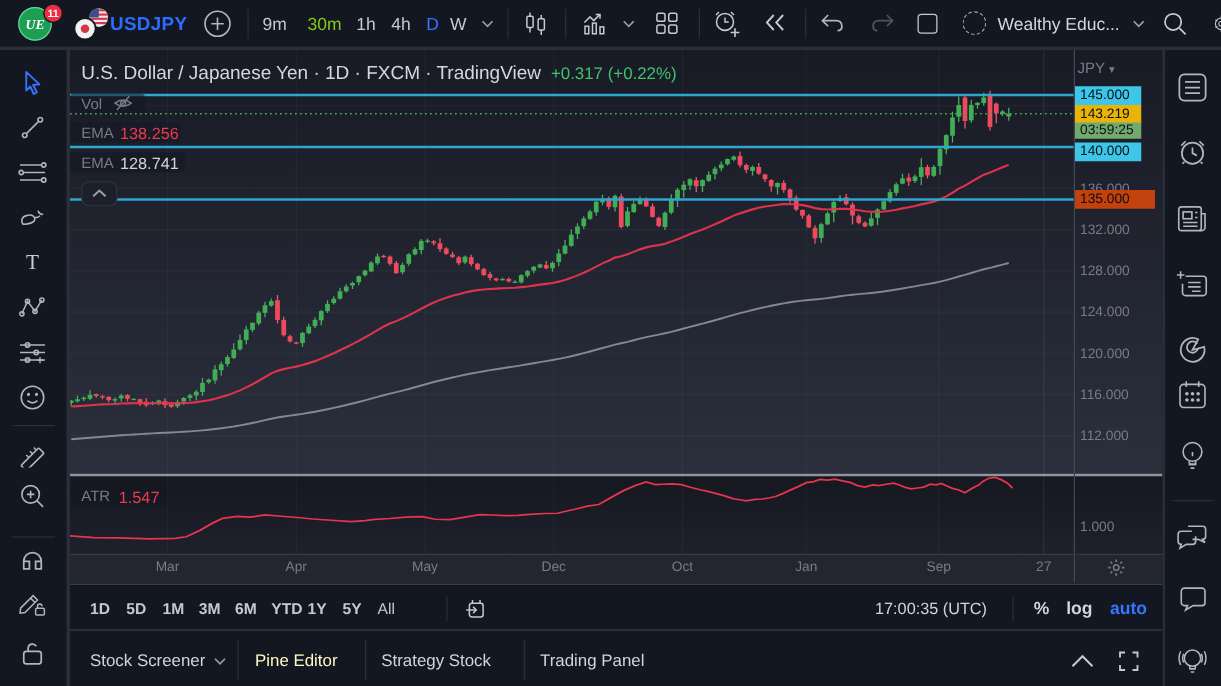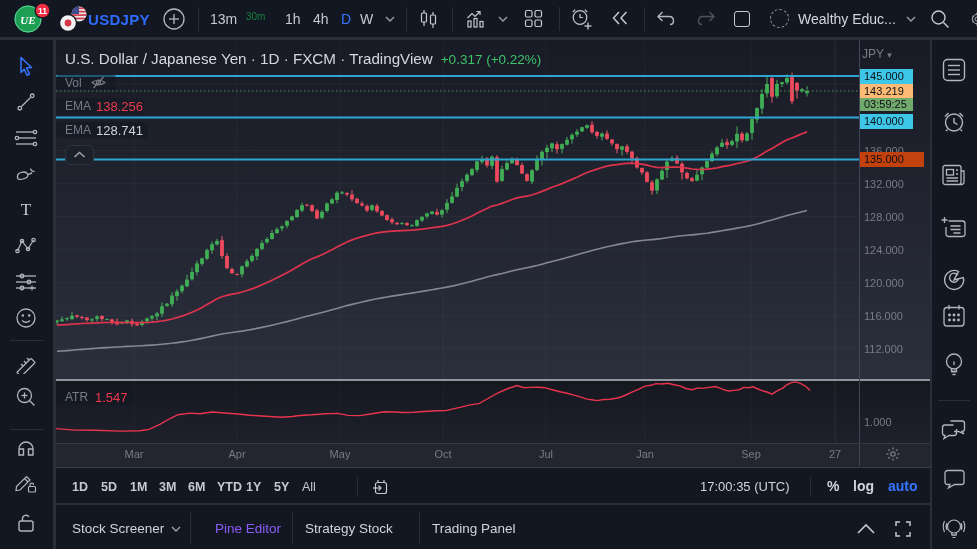--- a/index.html
+++ b/index.html
@@ -350,42 +350,42 @@
 <div class="txt" style="left:862px;top:47px;font-size:12px;color:#787b86">JPY <span style="font-size:9px">▾</span></div>
 <div class="txt" style="left:864px;top:144.6px;font-size:11px;color:#787b86">136.000</div>
 <div class="txt" style="left:864px;top:177.6px;font-size:11px;color:#787b86">132.000</div>
 <div class="txt" style="left:864px;top:210.6px;font-size:11px;color:#787b86">128.000</div>
 <div class="txt" style="left:864px;top:243.6px;font-size:11px;color:#787b86">124.000</div>
 <div class="txt" style="left:864px;top:276.6px;font-size:11px;color:#787b86">120.000</div>
 <div class="txt" style="left:864px;top:309.6px;font-size:11px;color:#787b86">116.000</div>
 <div class="txt" style="left:864px;top:342.6px;font-size:11px;color:#787b86">112.000</div>
 <div class="txt" style="left:864px;top:416px;font-size:11px;color:#787b86">1.000</div>
 <div class="txt" style="left:860px;top:68.8px;width:53px;height:15px;background:#3dc6e8;color:#0b0e14;font-size:11px;line-height:15px;padding-left:4px">145.000</div>
-<div class="txt" style="left:860px;top:83.5px;width:53px;height:15px;background:#fdba74;color:#0b0e14;font-size:11px;line-height:15px;padding-left:4px">143.219</div>
+<div class="txt" style="left:860px;top:83.5px;width:53px;height:15px;background:#eab308;color:#0b0e14;font-size:11px;line-height:15px;padding-left:4px">143.219</div>
 <div class="txt" style="left:860px;top:98.3px;width:53px;height:13px;background:#72aa6e;color:#0b0e14;font-size:11px;line-height:13px;padding-left:4px">03:59:25</div>
 <div class="txt" style="left:860px;top:113.5px;width:53px;height:15px;background:#3dc6e8;color:#0b0e14;font-size:11px;line-height:15px;padding-left:4px">140.000</div>
 <div class="txt" style="left:860px;top:152.3px;width:64px;height:15px;background:#c2410c;color:#0b0e14;font-size:11px;line-height:15px;padding-left:4px">135.000</div>
 <svg class="ic" style="left:886px;top:447px" width="14" height="14" viewBox="0 0 14 14">
 <circle cx="7" cy="7" r="2.2" fill="none" stroke="#787b86" stroke-width="1.2"></circle>
 <g stroke="#787b86" stroke-width="1.4">
 <line x1="7" y1="0.5" x2="7" y2="2.5"></line>
       <line x1="7" y1="11.5" x2="7" y2="13.5"></line>
 <line x1="0.5" y1="7" x2="2.5" y2="7"></line>
       <line x1="11.5" y1="7" x2="13.5" y2="7"></line>
 <line x1="2.4" y1="2.4" x2="3.8" y2="3.8"></line>
       <line x1="10.2" y1="10.2" x2="11.6" y2="11.6"></line>
 <line x1="2.4" y1="11.6" x2="3.8" y2="10.2"></line>
       <line x1="10.2" y1="3.8" x2="11.6" y2="2.4"></line>
 </g>
   </svg>
 <div class="txt" style="left:134px;top:448px;transform:translateX(-50%);font-size:11px;color:#787b86">Mar</div>
 <div class="txt" style="left:237px;top:448px;transform:translateX(-50%);font-size:11px;color:#787b86">Apr</div>
 <div class="txt" style="left:340px;top:448px;transform:translateX(-50%);font-size:11px;color:#787b86">May</div>
-<div class="txt" style="left:443px;top:448px;transform:translateX(-50%);font-size:11px;color:#787b86">Oct</div>
-<div class="txt" style="left:546px;top:448px;transform:translateX(-50%);font-size:11px;color:#787b86">Jul</div>
+<div class="txt" style="left:443px;top:448px;transform:translateX(-50%);font-size:11px;color:#787b86">Dec</div>
+<div class="txt" style="left:546px;top:448px;transform:translateX(-50%);font-size:11px;color:#787b86">Oct</div>
 <div class="txt" style="left:645px;top:448px;transform:translateX(-50%);font-size:11px;color:#787b86">Jan</div>
 <div class="txt" style="left:751px;top:448px;transform:translateX(-50%);font-size:11px;color:#787b86">Sep</div>
 <div class="txt" style="left:835px;top:448px;transform:translateX(-50%);font-size:11px;color:#787b86">27</div>
 <div class="txt" style="left:65px;top:50px;font-size:15.2px;color:#d4d7de">U.S. Dollar / Japanese Yen · 1D · FXCM · TradingView <span style="color:#3ec26a;font-size:13.5px">&nbsp;+0.317 (+0.22%)</span></div>
 <div class="abs" style="left:56px;top:75px;width:60px;height:15px;background:rgba(19,23,34,0.55);border-radius:3px"></div>
 <div class="txt" style="left:65px;top:76px;font-size:12px;color:#787b86">Vol</div>
 <svg class="ic" style="left:90px;top:75px" width="17" height="15" viewBox="0 0 17 15">
 <path d="M2 7.5 Q8.5 2.5 15 7.5 Q8.5 12.5 2 7.5 Z" fill="none" stroke="#787b86" stroke-width="1.2"></path>
 <circle cx="8.5" cy="7.5" r="2" fill="none" stroke="#787b86" stroke-width="1.2"></circle>
 <line x1="3.5" y1="13" x2="13.5" y2="2" stroke="#787b86" stroke-width="1.2"></line>
@@ -430,22 +430,22 @@
 <circle cx="11" cy="19" r="7.8" fill="#f0f2f4"></circle>
 <circle cx="11" cy="19" r="3.4" fill="#d5374a"></circle>
 </svg>
 <div class="txt" style="left:88px;top:10.5px;font-size:15px;font-weight:bold;color:#2e6bff;letter-spacing:0.3px">USDJPY</div>
 <svg class="ic" style="left:163px;top:8px" width="22" height="22" viewBox="0 0 22 22">
 <circle cx="11" cy="11" r="10" fill="none" stroke="#b4b7c0" stroke-width="1.3"></circle>
 <line x1="11" y1="6" x2="11" y2="16" stroke="#b4b7c0" stroke-width="1.3"></line>
     <line x1="6" y1="11" x2="16" y2="11" stroke="#b4b7c0" stroke-width="1.3"></line>
   </svg>
 <div class="abs" style="left:198px;top:7px;width:1px;height:24px;background:#2a2e39"></div>
-<div class="txt" style="left:210px;top:11px;font-size:14px;color:#c6c9d1">13m</div>
-<div class="txt" style="left:246px;top:11px;font-size:10px;color:#15803d">30m</div>
+<div class="txt" style="left:210px;top:11px;font-size:14px;color:#c6c9d1">9m</div>
+<div class="txt" style="left:246px;top:11px;font-size:14px;color:#84cc16">30m</div>
 <div class="txt" style="left:285px;top:11px;font-size:14px;color:#c6c9d1">1h</div>
 <div class="txt" style="left:313px;top:11px;font-size:14px;color:#c6c9d1">4h</div>
 <div class="txt" style="left:341px;top:11px;font-size:14px;color:#3575ff">D</div>
 <div class="txt" style="left:360px;top:11px;font-size:14px;color:#c6c9d1">W</div>
 <svg class="ic" style="left:384px;top:15px" width="12" height="8" viewBox="0 0 12 8">
     <path d="M2 2 L6 6 L10 2" fill="none" stroke="#9b9ea8" stroke-width="1.4"></path>
   </svg>
 <div class="abs" style="left:406px;top:7px;width:1px;height:24px;background:#2a2e39"></div>
 <svg class="ic" style="left:419px;top:9px" width="19" height="20" viewBox="0 0 19 20">
 <g stroke="#c6c9d1" stroke-width="1.2" fill="none">
@@ -785,21 +785,21 @@
 <div class="txt" style="left:700px;top:479px;font-size:13px;color:#d1d4dc">17:00:35 (UTC)</div>
 <div class="abs" style="left:810px;top:477px;width:1px;height:20px;background:#2a2e39"></div>
 <div class="txt" style="left:827px;top:478px;font-size:14px;font-weight:bold;color:#d1d4dc">%</div>
 <div class="txt" style="left:853px;top:478px;font-size:14px;font-weight:bold;color:#d1d4dc">log</div>
 <div class="txt" style="left:888px;top:478px;font-size:14px;font-weight:bold;color:#3575ff">auto</div>
 <div class="txt" style="left:72px;top:521px;font-size:13.5px;color:#d1d4dc">Stock Screener</div>
 <svg class="ic" style="left:170px;top:525px" width="12" height="8" viewBox="0 0 12 8">
     <path d="M2 2 L6 6 L10 2" fill="none" stroke="#9b9ea8" stroke-width="1.4"></path>
   </svg>
 <div class="abs" style="left:190px;top:512px;width:1px;height:32px;background:#2a2e39"></div>
-<div class="txt" style="left:215px;top:521px;font-size:13.5px;color:#8b5cf6">Pine Editor</div>
+<div class="txt" style="left:204px;top:521px;font-size:13.5px;color:#fef9c3">Pine Editor</div>
 <div class="abs" style="left:292px;top:512px;width:1px;height:32px;background:#2a2e39"></div>
 <div class="txt" style="left:305px;top:521px;font-size:13.5px;color:#d1d4dc">Strategy Stock</div>
 <div class="abs" style="left:419px;top:512px;width:1px;height:32px;background:#2a2e39"></div>
 <div class="txt" style="left:432px;top:521px;font-size:13.5px;color:#d1d4dc">Trading Panel</div>
 <svg class="ic" style="left:856px;top:523px" width="20" height="12" viewBox="0 0 20 12">
     <path d="M2 10 L10 2 L18 10" fill="none" stroke="#c6c9d1" stroke-width="1.6"></path>
   </svg>
 <svg class="ic" style="left:894px;top:520px" width="18" height="18" viewBox="0 0 18 18">
     <g stroke="#c6c9d1" stroke-width="1.5" fill="none">
 <path d="M2 6 V2 H6"></path>

